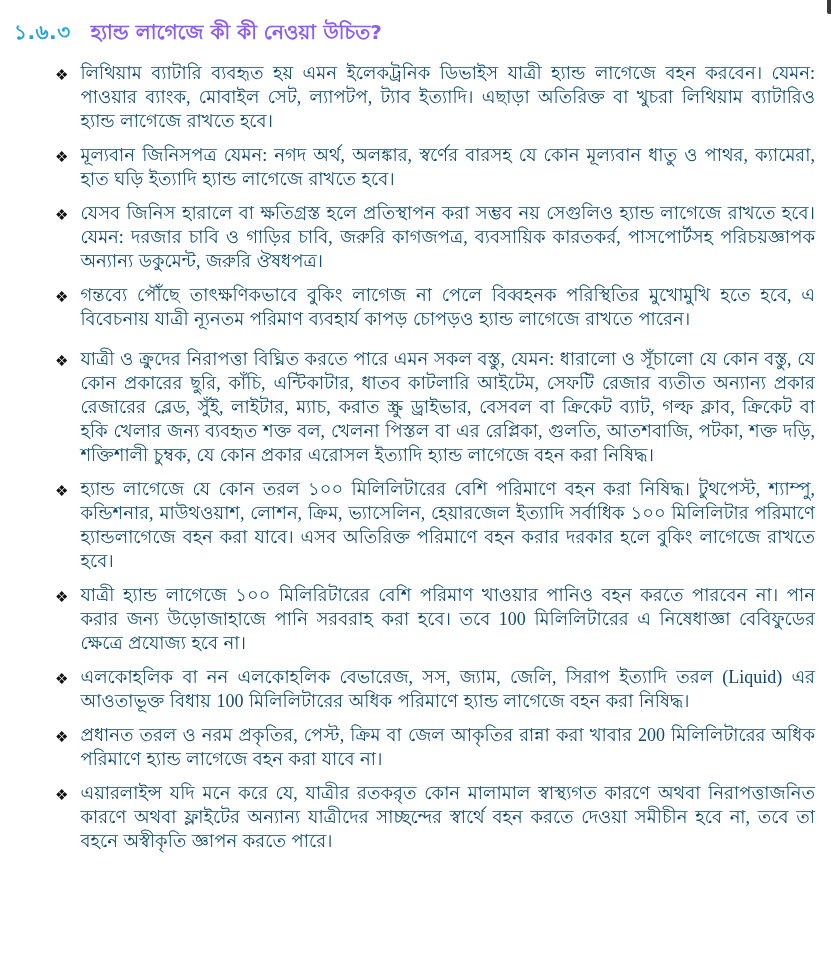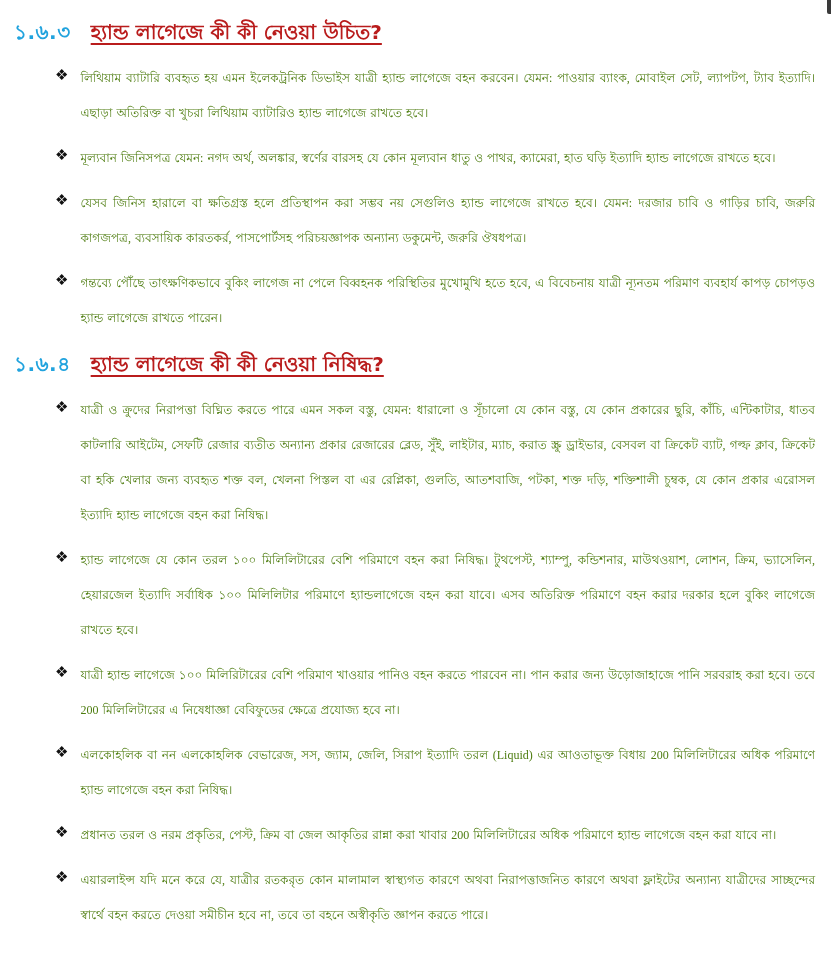--- a/index.html
+++ b/index.html
@@ -40,22 +40,21 @@
     font-family: "DejaVu Sans", "Liberation Sans", sans-serif;
     font-size: 20px;
     line-height: 24px;
     font-weight: 700;
     color: #21a3de;
   }
   .section-heading .section-number {
     letter-spacing: 0.5px;
   }
   .section-heading .section-title {
-    color: #b91c1c;
-    text-decoration: underline;
+    color: #8b5cf6;
     text-decoration-thickness: 1.5px;
     text-underline-offset: 4px;
     cursor: pointer;
   }
   .bullet-list {
     list-style: none;
     margin: 0 0 4px 0;
     padding: 0 0 0 41px;
   }
   .bullet-item {
@@ -66,24 +65,24 @@
   }
   .bullet-icon {
     flex: 0 0 auto;
     font-size: 15px;
     line-height: 26px;
     color: #101010;
     transform: translateY(1px);
   }
   .bullet-text {
     flex: 1 1 auto;
-    font-size: 12px;
-    line-height: 35px;
+    font-size: 18px;
+    line-height: 24px;
     text-align: justify;
-    color: #4d7c0f;
+    color: #0c4a6e;
     word-spacing: 1px;
   }
   .section-gap {
     height: 6px;
   }
 </style>
 </head>
 <body>
 
 <div class="page">
@@ -109,41 +108,37 @@
       <span class="bullet-text">যেসব জিনিস হারালে বা ক্ষতিগ্রস্ত হলে প্রতিস্থাপন করা সম্ভব নয় সেগুলিও হ্যান্ড লাগেজে রাখতে হবে। যেমন: দরজার চাবি ও গাড়ির চাবি, জরুরি কাগজপত্র, ব্যবসায়িক কারতকর্র, পাসপোর্টসহ পরিচয়জ্ঞাপক অন্যান্য ডকুমেন্ট, জরুরি ঔষধপত্র।</span>
     </li>
     <li class="bullet-item">
       <span class="bullet-icon">❖</span>
       <span class="bullet-text">গন্তব্যে পৌঁছে তাৎক্ষণিকভাবে বুকিং লাগেজ না পেলে বিব্বহনক পরিস্থিতির মুখোমুখি হতে হবে, এ বিবেচনায় যাত্রী ন্যূনতম পরিমাণ ব্যবহার্য কাপড় চোপড়ও হ্যান্ড লাগেজে রাখতে পারেন।</span>
     </li>
   </ul>
 
   <div class="section-gap"></div>
 
-  <h2 class="section-heading">
-    <span class="section-number">১.৬.৪</span>
-    <span class="section-title">হ্যান্ড লাগেজে কী কী নেওয়া নিষিদ্ধ?</span>
-  </h2>
 
   <ul class="bullet-list">
     <li class="bullet-item">
       <span class="bullet-icon">❖</span>
       <span class="bullet-text">যাত্রী ও ক্রুদের নিরাপত্তা বিঘ্নিত করতে পারে এমন সকল বস্তু, যেমন: ধারালো ও সূঁচালো যে কোন বস্তু, যে কোন প্রকারের ছুরি, কাঁচি, এন্টিকাটার, ধাতব কাটলারি আইটেম, সেফটি রেজার ব্যতীত অন্যান্য প্রকার রেজারের ব্লেড, সুঁই, লাইটার, ম্যাচ, করাত স্ক্রু ড্রাইভার, বেসবল বা ক্রিকেট ব্যাট, গল্ফ ক্লাব, ক্রিকেট বা হকি খেলার জন্য ব্যবহৃত শক্ত বল, খেলনা পিস্তল বা এর রেপ্লিকা, গুলতি, আতশবাজি, পটকা, শক্ত দড়ি, শক্তিশালী চুম্বক, যে কোন প্রকার এরোসল ইত্যাদি হ্যান্ড লাগেজে বহন করা নিষিদ্ধ।</span>
     </li>
     <li class="bullet-item">
       <span class="bullet-icon">❖</span>
       <span class="bullet-text">হ্যান্ড লাগেজে যে কোন তরল ১০০ মিলিলিটারের বেশি পরিমাণে বহন করা নিষিদ্ধ। টুথপেস্ট, শ্যাম্পু, কন্ডিশনার, মাউথওয়াশ, লোশন, ক্রিম, ভ্যাসেলিন, হেয়ারজেল ইত্যাদি সর্বাধিক ১০০ মিলিলিটার পরিমাণে হ্যান্ডলাগেজে বহন করা যাবে। এসব অতিরিক্ত পরিমাণে বহন করার দরকার হলে বুকিং লাগেজে রাখতে হবে।</span>
     </li>
     <li class="bullet-item">
       <span class="bullet-icon">❖</span>
-      <span class="bullet-text">যাত্রী হ্যান্ড লাগেজে ১০০ মিলিরিটারের বেশি পরিমাণ খাওয়ার পানিও বহন করতে পারবেন না। পান করার জন্য উড়োজাহাজে পানি সরবরাহ করা হবে। তবে 200 মিলিলিটারের এ নিষেধাজ্ঞা বেবিফুডের ক্ষেত্রে প্রযোজ্য হবে না।</span>
+      <span class="bullet-text">যাত্রী হ্যান্ড লাগেজে ১০০ মিলিরিটারের বেশি পরিমাণ খাওয়ার পানিও বহন করতে পারবেন না। পান করার জন্য উড়োজাহাজে পানি সরবরাহ করা হবে। তবে 100 মিলিলিটারের এ নিষেধাজ্ঞা বেবিফুডের ক্ষেত্রে প্রযোজ্য হবে না।</span>
     </li>
     <li class="bullet-item">
       <span class="bullet-icon">❖</span>
-      <span class="bullet-text">এলকোহলিক বা নন এলকোহলিক বেভারেজ, সস, জ্যাম, জেলি, সিরাপ ইত্যাদি তরল (Liquid) এর আওতাভূক্ত বিধায় 200 মিলিলিটারের অধিক পরিমাণে হ্যান্ড লাগেজে বহন করা নিষিদ্ধ।</span>
+      <span class="bullet-text">এলকোহলিক বা নন এলকোহলিক বেভারেজ, সস, জ্যাম, জেলি, সিরাপ ইত্যাদি তরল (Liquid) এর আওতাভূক্ত বিধায় 100 মিলিলিটারের অধিক পরিমাণে হ্যান্ড লাগেজে বহন করা নিষিদ্ধ।</span>
     </li>
     <li class="bullet-item">
       <span class="bullet-icon">❖</span>
       <span class="bullet-text">প্রধানত তরল ও নরম প্রকৃতির, পেস্ট, ক্রিম বা জেল আকৃতির রান্না করা খাবার 200 মিলিলিটারের অধিক পরিমাণে হ্যান্ড লাগেজে বহন করা যাবে না।</span>
     </li>
     <li class="bullet-item">
       <span class="bullet-icon">❖</span>
       <span class="bullet-text">এয়ারলাইন্স যদি মনে করে যে, যাত্রীর রতকরৃত কোন মালামাল স্বাস্থ্যগত কারণে অথবা নিরাপত্তাজনিত কারণে অথবা ফ্লাইটের অন্যান্য যাত্রীদের সাচ্ছন্দের স্বার্থে বহন করতে দেওয়া সমীচীন হবে না, তবে তা বহনে অস্বীকৃতি জ্ঞাপন করতে পারে।</span>
     </li>
   </ul>

